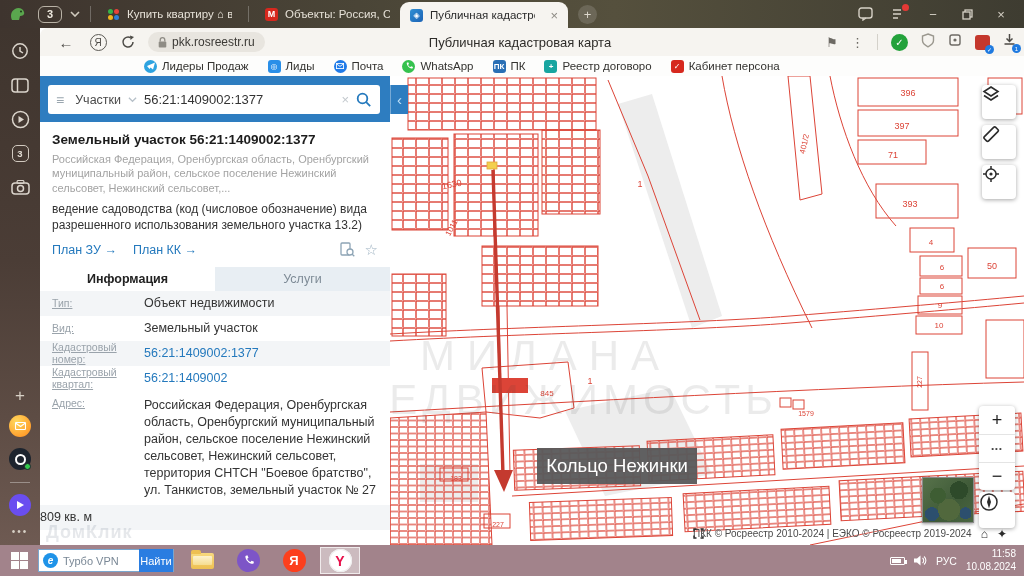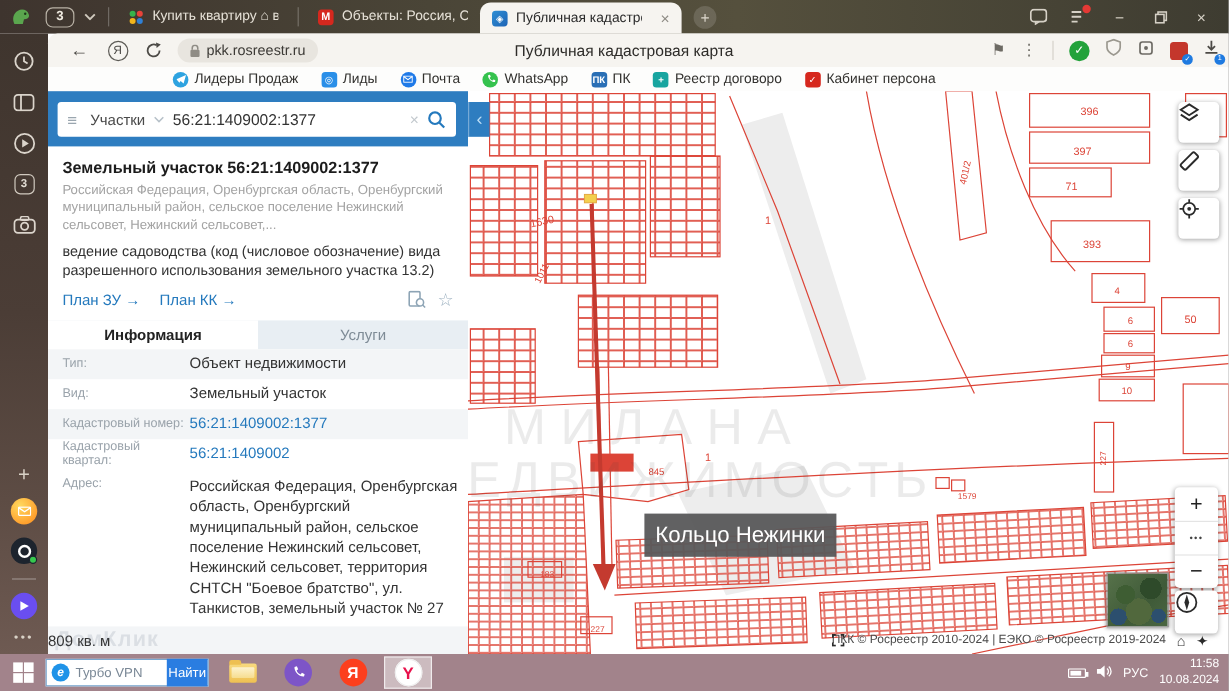--- a/index.html
+++ b/index.html
@@ -102,34 +102,34 @@
   .p-usage{font-size:12px;color:#333;line-height:1.32;padding:7px 12px 0 12px;}
   .p-links{display:flex;align-items:center;gap:16px;padding:7px 12px 0 12px;}
   .p-link{font-size:12.5px;color:#2479bd;text-decoration:none;}
   .p-licons{margin-left:auto;display:flex;align-items:center;gap:10px;color:#8da4b5;}
   .p-star{font-size:15px;color:#9fb3c2;}
   .p-tabs{display:flex;margin-top:8px;background:#e8eef3;}
   .p-tab{flex:1;height:24px;display:flex;align-items:center;justify-content:center;font-size:12.5px;color:#7e8b96;}
   .p-tab.active{background:#fff;color:#222;font-weight:bold;}
   .row{display:flex;min-height:25px;align-items:center;}
   .row.shade{background:#f3f5f7;}
-  .row .lbl{width:118px;flex:none;font-size:10.5px;color:#9aa3ab;padding-left:12px;}
+  .row .lbl{width:104px;flex:none;font-size:10.5px;color:#9aa3ab;padding-left:12px;text-decoration:underline;}
   .row .val{flex:1;font-size:12.5px;color:#333;padding-right:8px;}
   .row .val.link-val{color:#2479bd;}
   .row.addr{align-items:flex-start;padding:6px 0;}
   .row.addr .val{line-height:1.36;}
   .dom-wm{position:absolute;left:6px;bottom:2px;font-size:18px;font-weight:bold;color:rgba(90,100,120,.15);letter-spacing:1px;}
 
   
   .map{position:absolute;left:350px;top:0;width:634px;height:469px;background:#fff;overflow:hidden;}
   .map svg{position:absolute;left:0;top:0;}
   .wm{position:absolute;color:rgba(60,60,60,.10);font-size:42px;white-space:nowrap;z-index:2;}
   .wm1{left:30px;top:256px;letter-spacing:12px;}
   .wm2{left:-36px;top:300px;letter-spacing:5px;}
-  .callout{position:absolute;left:147px;top:352px;width:160px;height:36px;background:rgba(88,88,90,.95);
+  .callout{position:absolute;left:147px;top:372px;width:160px;height:36px;background:rgba(88,88,90,.95);
     color:#fff;font-size:18.5px;display:flex;align-items:center;justify-content:center;z-index:3;white-space:nowrap;}
   .mtool{position:absolute;width:34px;height:34px;background:#fff;border-radius:4px;box-shadow:0 1px 4px rgba(0,0,0,.35);
     display:flex;align-items:center;justify-content:center;z-index:4;color:#2b2b2b;}
   .t-layers{right:8px;top:9px;} .t-ruler{right:8px;top:49px;} .t-target{right:8px;top:89px;}
   .zoomcol{position:absolute;right:9px;top:330px;width:36px;background:#fff;border-radius:4px;
     box-shadow:0 1px 4px rgba(0,0,0,.35);z-index:4;display:flex;flex-direction:column;}
   .zc{height:28px;display:flex;align-items:center;justify-content:center;font-size:18px;color:#222;}
   .zc + .zc{border-top:1px solid #e4e4e4;}
   .zc.zdots{font-size:8px;letter-spacing:1px;color:#444;}
   .compassbtn{position:absolute;right:9px;top:416px;width:36px;height:36px;background:#fff;border-radius:4px;

